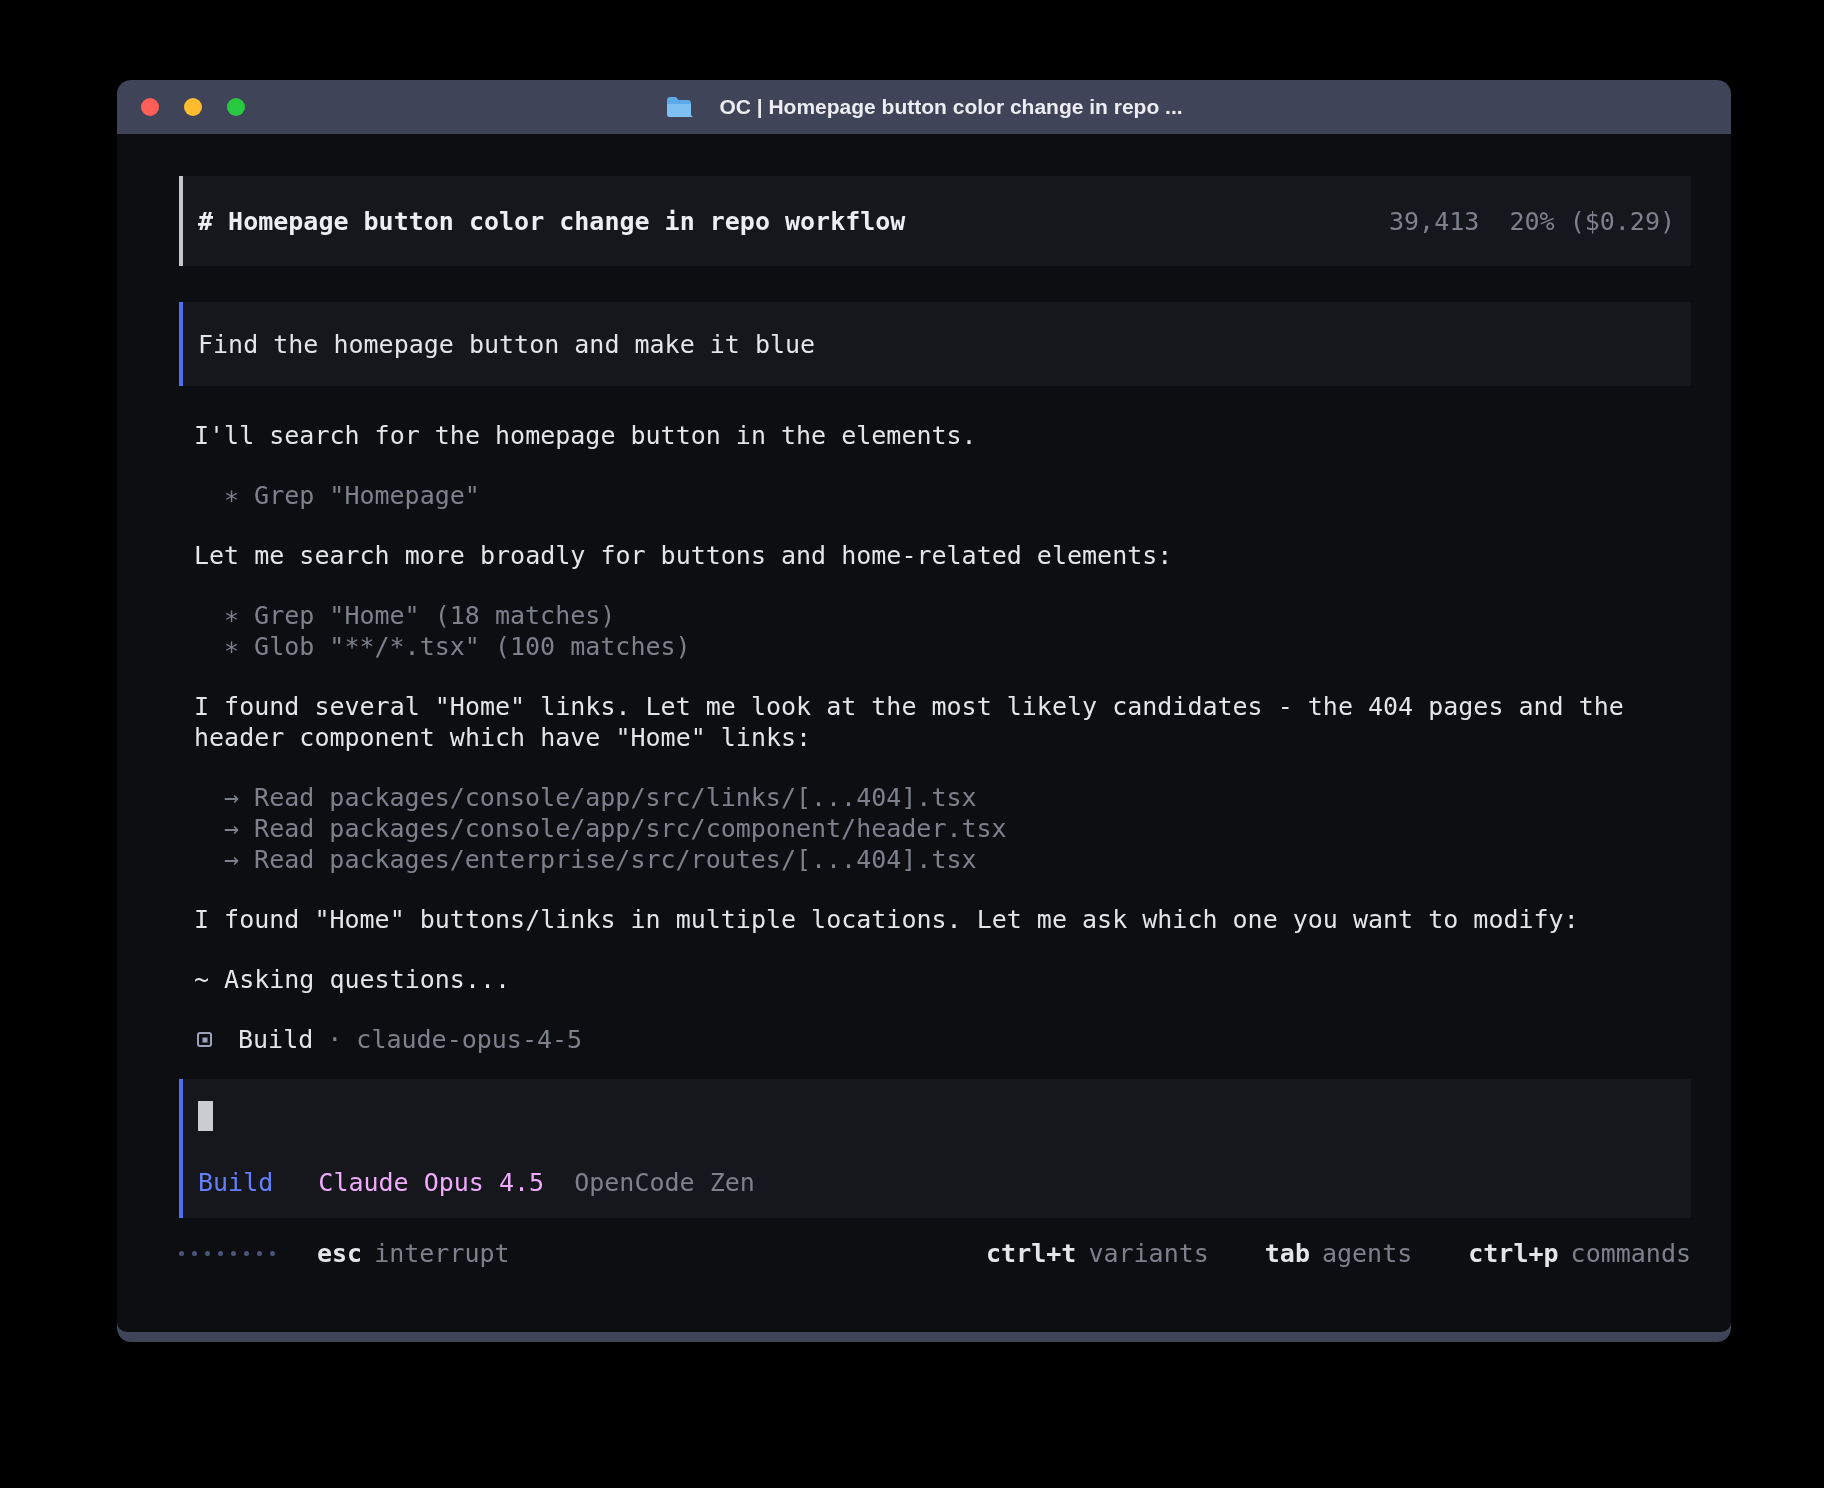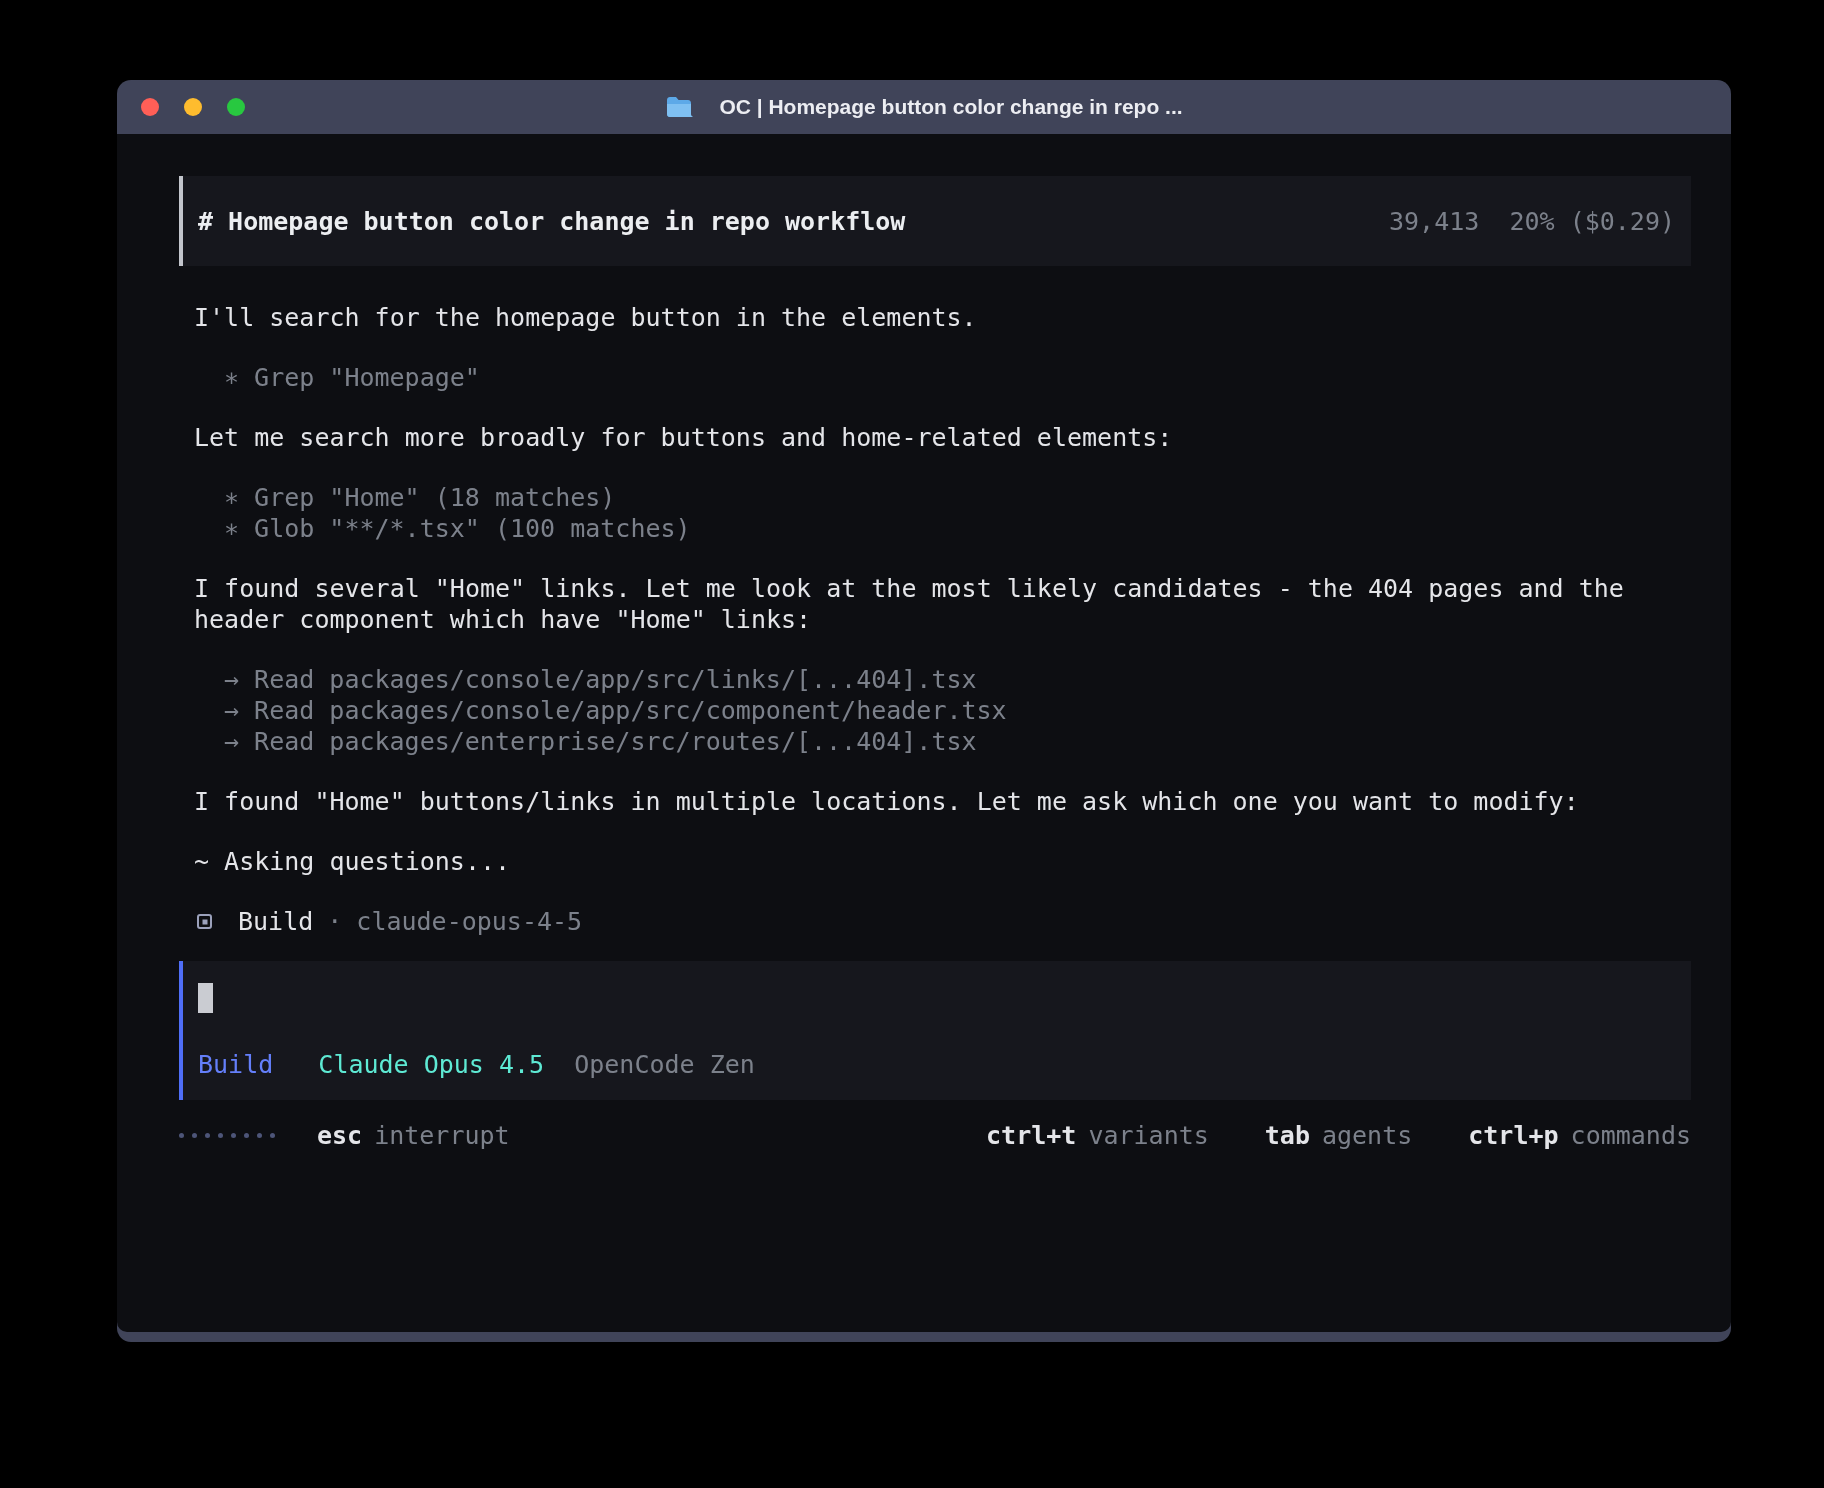--- a/index.html
+++ b/index.html
@@ -48,21 +48,21 @@
   .agent-name { color:#e4e5e9; }
   .agent-sep { color:#7c818b; margin:0 14px; }
   .agent-model { color:#7c818b; }
 
   .input-block { margin-top:24px; height:139px; border-left:4px solid #4f6ef7;
                  padding:22px 16px 20px 15px;
                  display:flex; flex-direction:column; justify-content:space-between; }
   .cursor { display:inline-block; width:15px; height:30px; background:#caccd2; }
   .input-meta { font-size:25px; line-height:31px; }
   .mode { color:#647ffa; }
-  .model { color:#5eead4; margin-left:30px; }
+  .model { color:#f0abfc; margin-left:30px; }
   .provider { color:#7c818b; margin-left:15px; }
 
   .status-bar { margin-top:20px; display:flex; align-items:center; justify-content:space-between;
                 font-size:25px; line-height:31px; }
   .status-left { display:flex; align-items:center; }
   .dots { display:inline-flex; align-items:center; gap:8px; margin-right:42px; }
   .dots i { width:5px; height:5px; border-radius:50%; background:#4d5578; }
   .shortcut { white-space:nowrap; }
   .key { font-weight:700; color:#e4e5e9; font-style:normal; }
   .lbl { color:#7c818b; margin-left:12px; }
@@ -90,20 +90,23 @@
     </div>
   </div>
 
   <div class="terminal">
 
     <div class="block session-header">
       <span class="session-title"># Homepage button color change in repo workflow</span>
       <span class="session-stats">39,413  20% ($0.29)</span>
     </div>
 
+    <div class="block user-block">
+      <span>Find the homepage button and make it blue</span>
+    </div>
 
     <div class="convo">
       <div class="para">
         <div class="line text">I'll search for the homepage button in the elements.</div>
       </div>
       <div class="para">
         <div class="line tool">∗ Grep "Homepage"</div>
       </div>
       <div class="para">
         <div class="line text">Let me search more broadly for buttons and home-related elements:</div>

